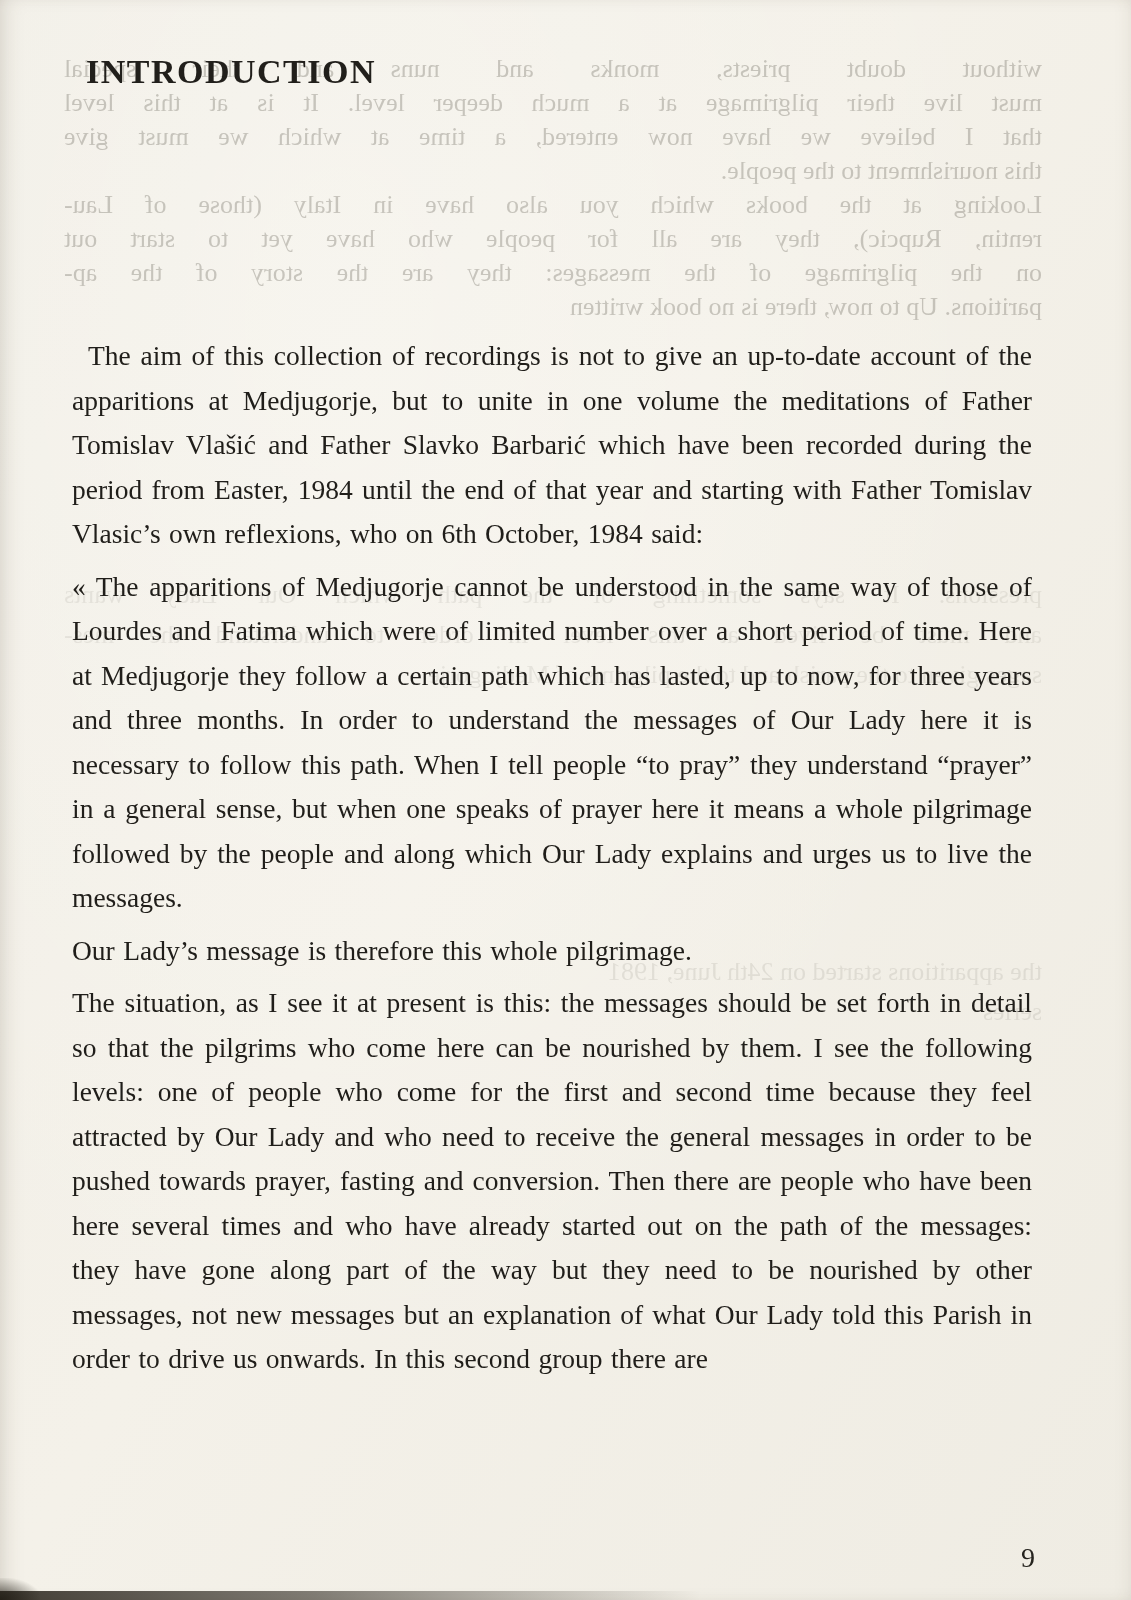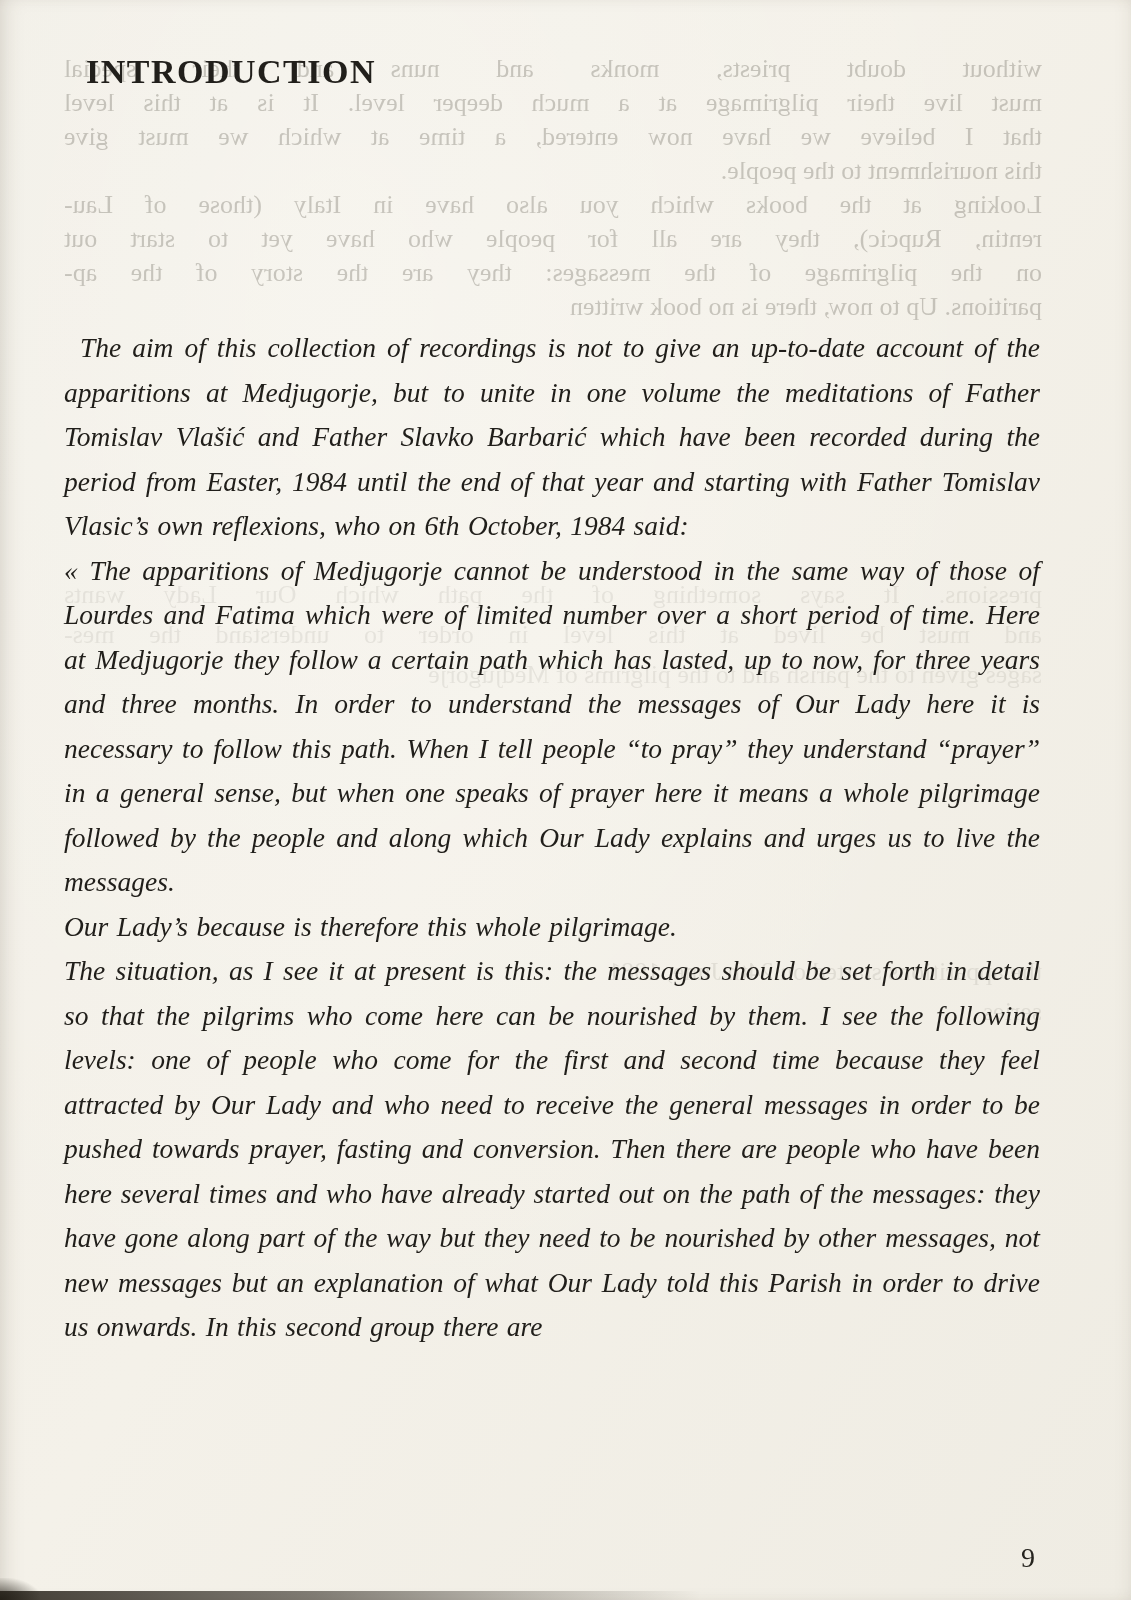--- a/index.html
+++ b/index.html
@@ -50,23 +50,22 @@
     position: absolute;
     left: 64px;
     top: 326px;
     width: 976px;
     font-size: 27.5px;
     line-height: 44.5px;
     text-align: justify;
     color: #201e1a;
   }
   .body-text p {
-    margin: 0;
+    margin: 8px;
     word-spacing: 1.5px;
-    font-style: italic;
   }
   .body-text p.indent-first {
     text-indent: 16px;
   }
   .page-number {
     position: absolute;
     right: 96px;
     bottom: 26px;
     font-size: 28px;
     color: #26241f;
@@ -134,21 +133,21 @@
   <div class="bleed bleed-low">
     <div class="bline short">the apparitions started on 24th June, 1981</div>
     <div class="bline short">series</div>
   </div>
 
   <h1 class="heading">INTRODUCTION</h1>
 
   <div class="body-text">
     <p class="indent-first">The aim of this collection of recordings is not to give an up-to-date account of the apparitions at Medjugorje, but to unite in one volume the meditations of Father Tomislav Vlašić and Father Slavko Barbarić which have been recorded during the period from Easter, 1984 until the end of that year and starting with Father Tomislav Vlasic’s own reflexions, who on 6th October, 1984 said:</p>
     <p>« The apparitions of Medjugorje cannot be understood in the same way of those of Lourdes and Fatima which were of limited number over a short period of time. Here at Medjugorje they follow a certain path which has lasted, up to now, for three years and three months. In order to understand the messages of Our Lady here it is necessary to follow this path. When I tell people “to pray” they understand “prayer” in a general sense, but when one speaks of prayer here it means a whole pilgrimage followed by the people and along which Our Lady explains and urges us to live the messages.</p>
-    <p>Our Lady’s because is therefore this whole pilgrimage.</p>
+    <p>Our Lady’s message is therefore this whole pilgrimage.</p>
     <p>The situation, as I see it at present is this: the messages should be set forth in detail so that the pilgrims who come here can be nourished by them. I see the following levels: one of people who come for the first and second time because they feel attracted by Our Lady and who need to receive the general messages in order to be pushed towards prayer, fasting and conversion. Then there are people who have been here several times and who have already started out on the path of the messages: they have gone along part of the way but they need to be nourished by other messages, not new messages but an explanation of what Our Lady told this Parish in order to drive us onwards. In this second group there are</p>
   </div>
 
   <div class="page-number">9</div>
 
   <div class="edge-bottom"></div>
   <div class="edge-corner"></div>
 </div>
 
 </body></html>

